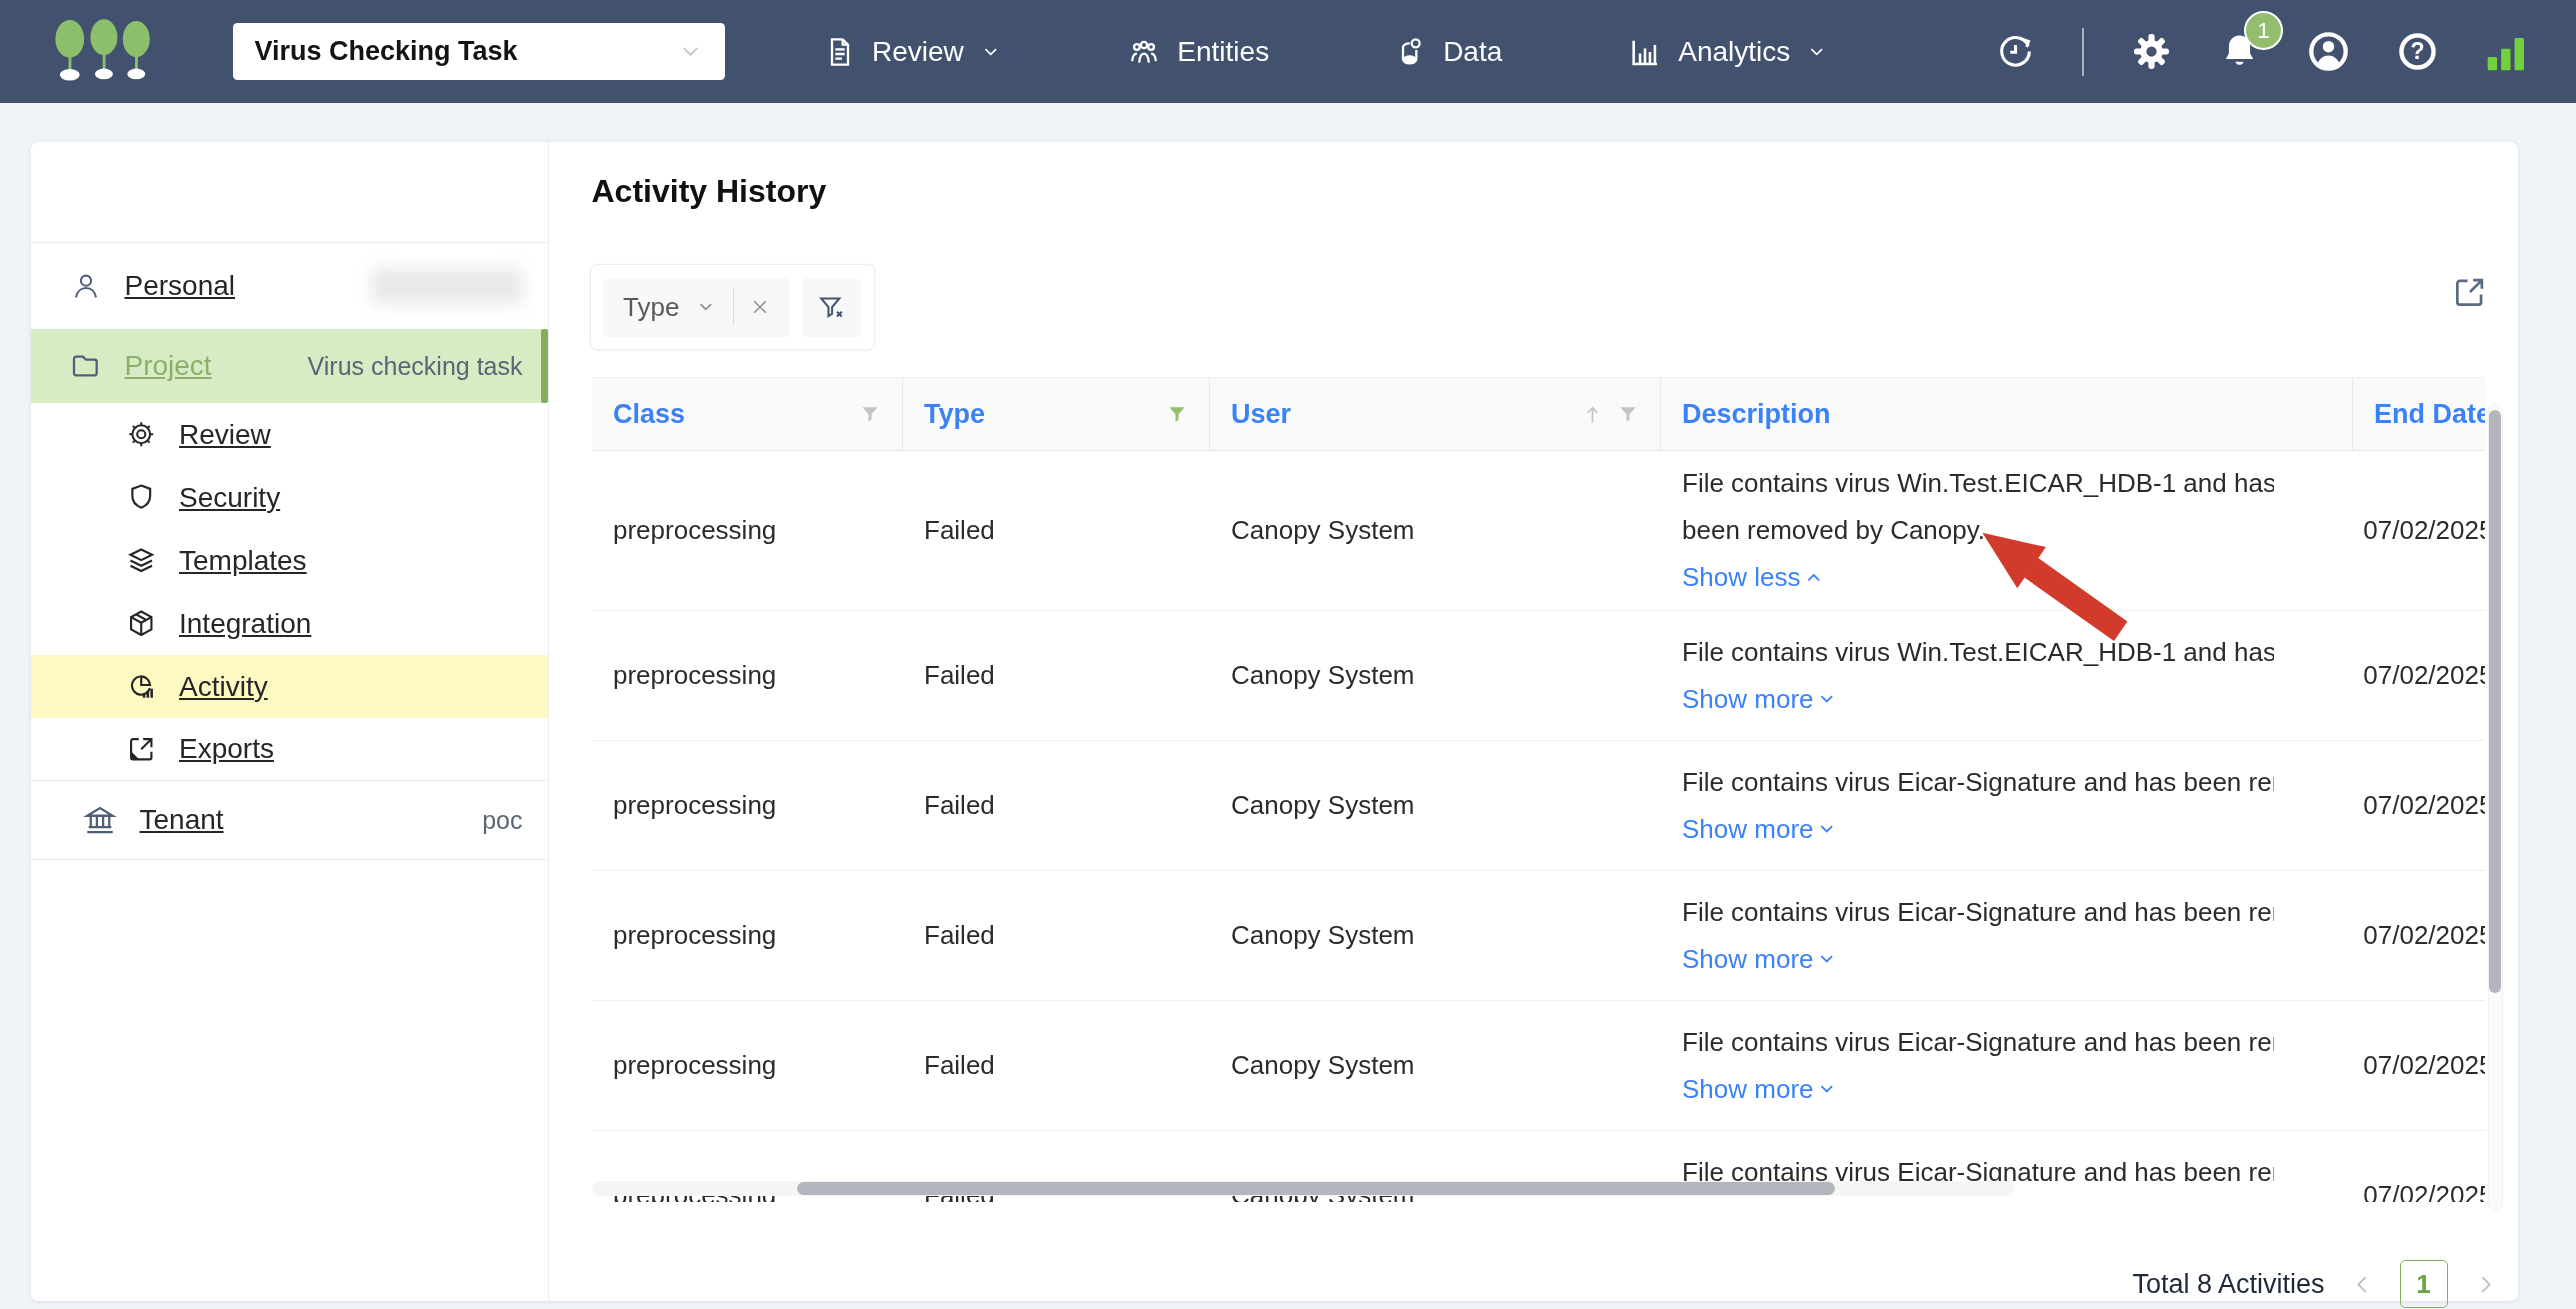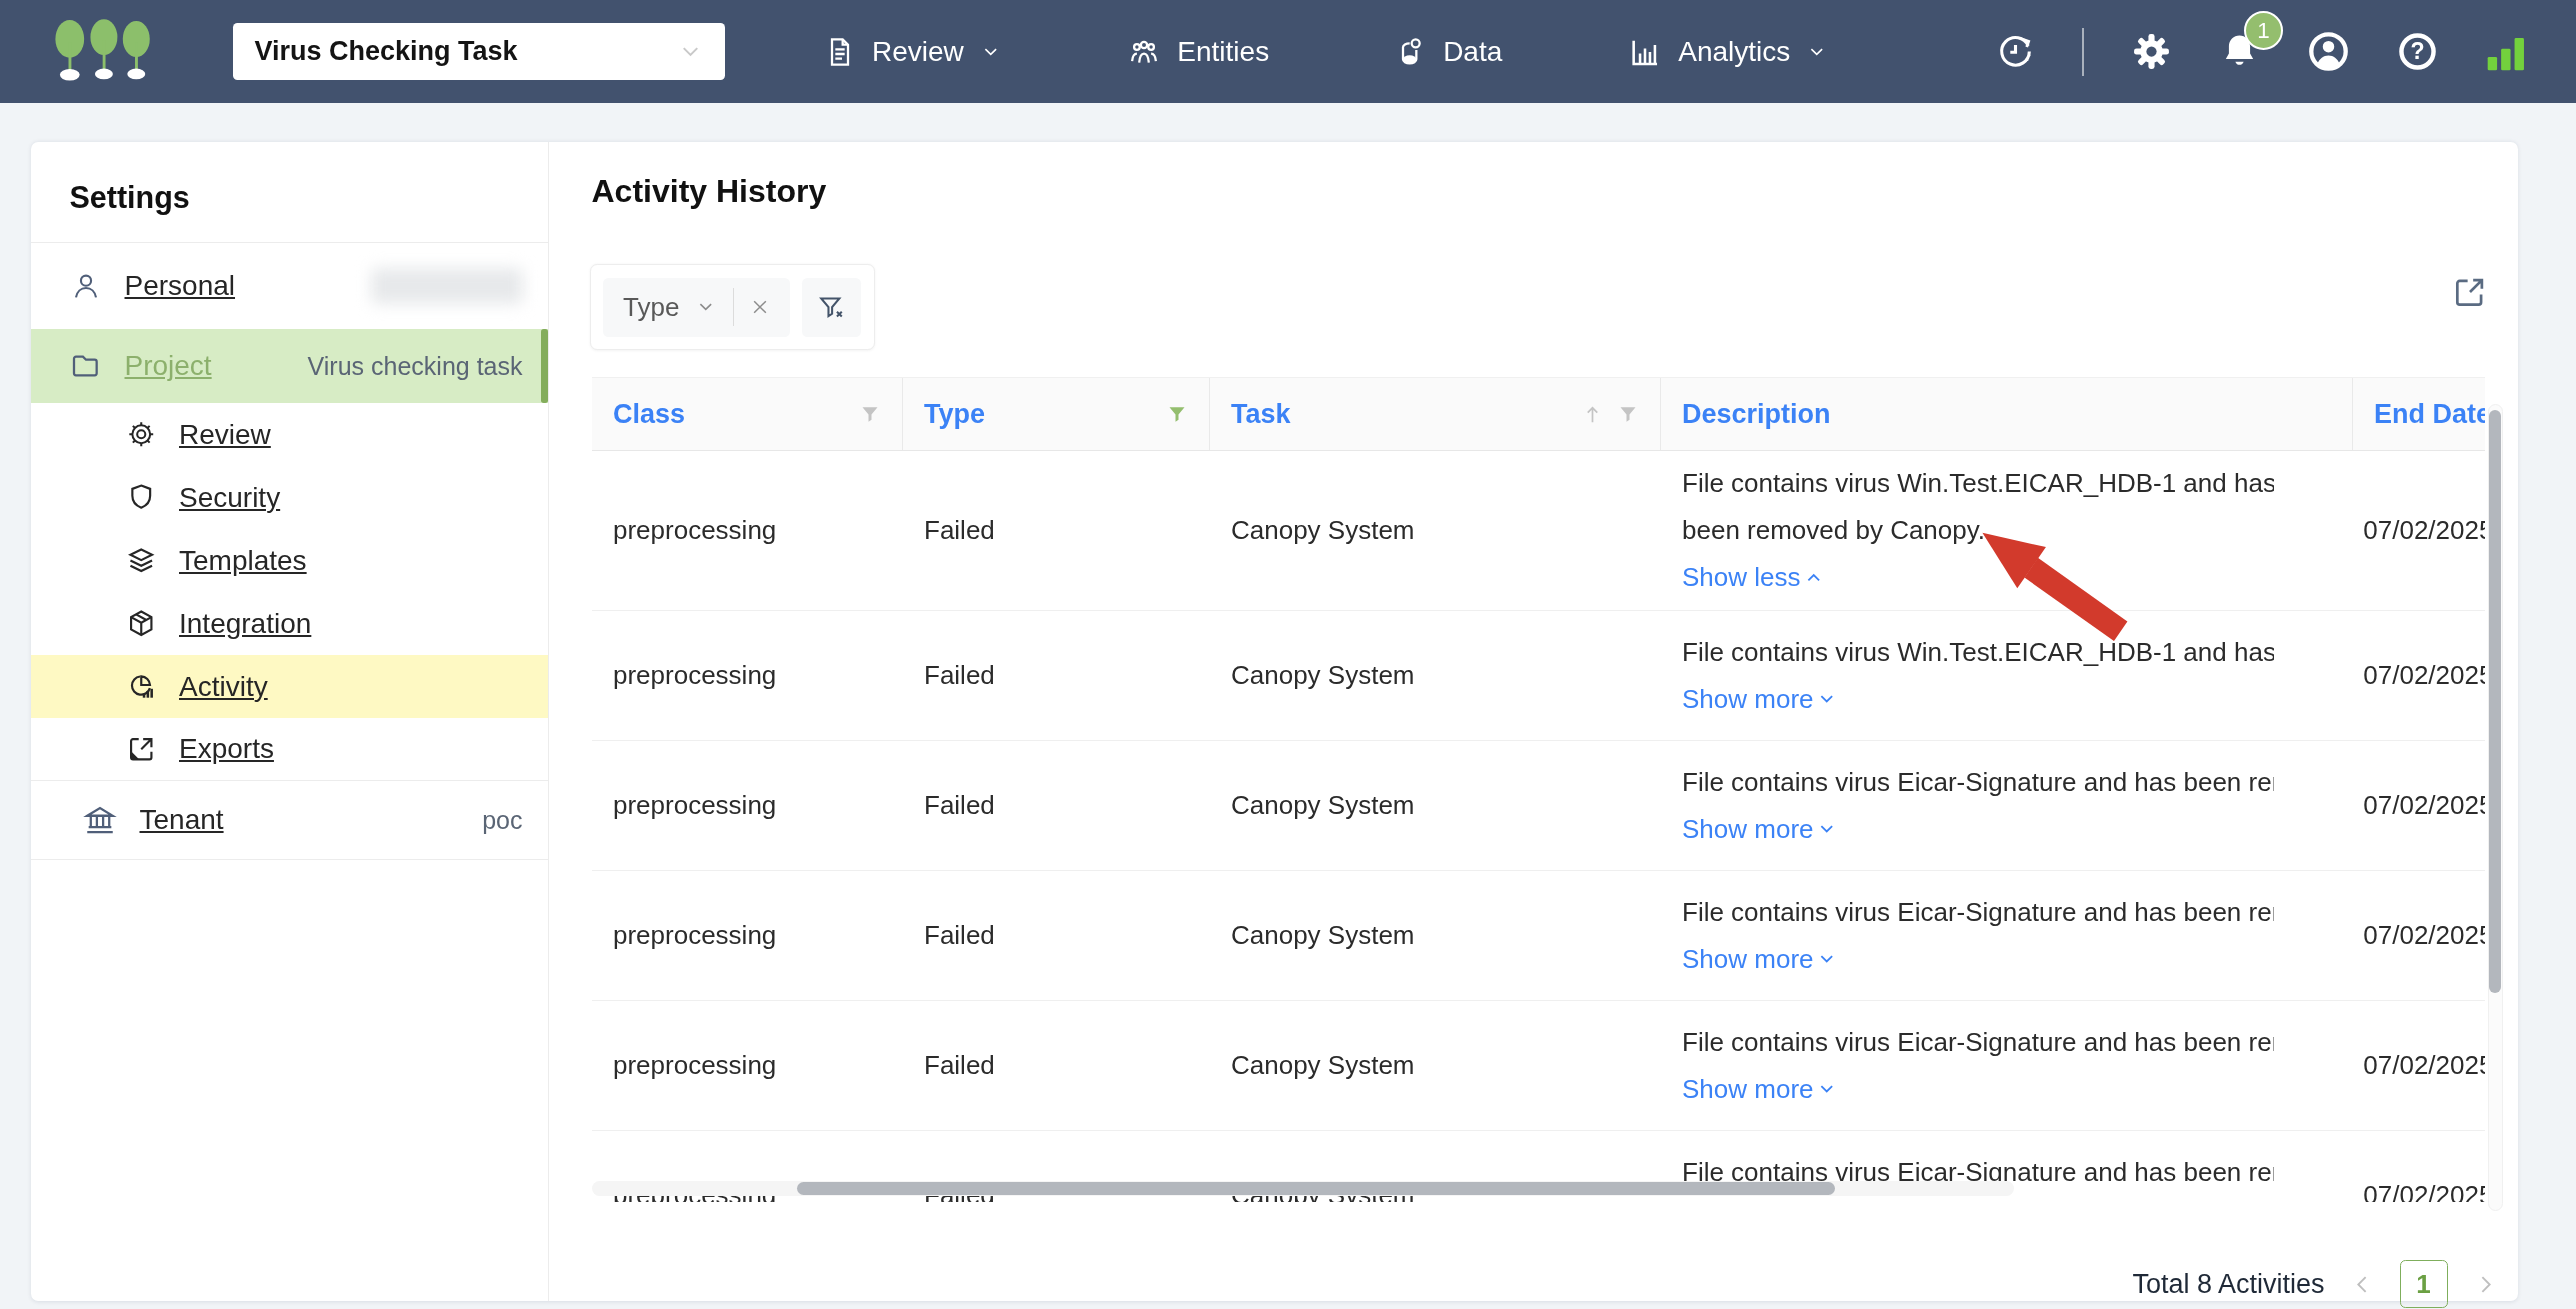--- a/index.html
+++ b/index.html
@@ -256,21 +256,20 @@
           <rect x="22" y="6" width="7" height="24" rx="1"></rect>
         </g>
       </svg>
     </span>
   </div>
 </header>
 
 <div class="card">
 
   <aside class="sidebar">
-    <h2 class="sidebar-title">Settings</h2>
     <div class="side-menu">
 
       <div class="side-row row-personal">
         <span class="s-icon">
           <svg width="32" height="32" viewBox="0 0 24 24" fill="none" stroke="currentColor" stroke-width="1.6">
             <circle cx="12" cy="8" r="3.8"></circle>
               <path d="M4.5 20.5c.8-4.4 3.8-7 7.5-7s6.7 2.6 7.5 7"></path>
           </svg>
         </span>
         <span class="lbl">Personal</span>
@@ -420,21 +419,21 @@
           <span>Type</span>
           <span class="th-icons">
             <span class="funnel-green">
               <svg width="20" height="20" viewBox="0 0 24 24">
                   <path d="M3 4h18l-7.2 8.6V19l-3.6 2.4v-8.8z" fill="currentColor"></path>
                 </svg>
             </span>
           </span>
         </div>
         <div class="th col-user">
-          <span>Task</span>
+          <span>User</span>
           <span class="th-icons">
             <span class="sort-arrow">
               <svg width="23" height="23" viewBox="0 0 24 24" fill="none" stroke="currentColor" stroke-width="1.8">
                   <path d="M12 20V5M7 10l5-5 5 5"></path>
                 </svg>
             </span>
             <span class="funnel-gray">
               <svg width="20" height="20" viewBox="0 0 24 24">
                   <path d="M3 4h18l-7.2 8.6V19l-3.6 2.4v-8.8z" fill="currentColor"></path>
                 </svg>

